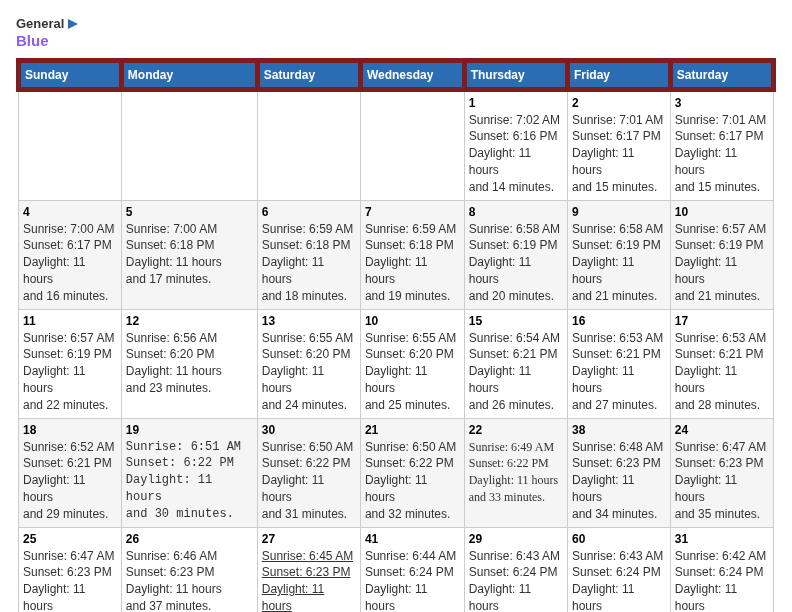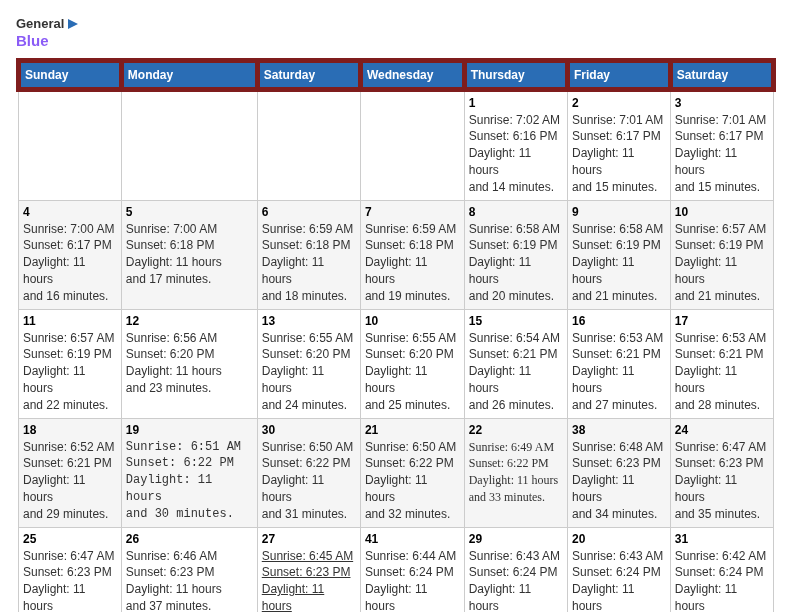--- a/index.html
+++ b/index.html
@@ -316,21 +316,21 @@
 and 39 minutes.</div>
         </td>
         <td>
           <span class="day-num">29</span>
           <div class="day-info" style="white-space: pre-line;">Sunrise: 6:43 AM
 Sunset: 6:24 PM
 Daylight: 11 hours
 and 40 minutes.</div>
         </td>
         <td>
-          <span class="day-num">20</span>
+          <span class="day-num">60</span>
           <div class="day-info" style="white-space: pre-line;">Sunrise: 6:43 AM
 Sunset: 6:24 PM
 Daylight: 11 hours
 and 41 minutes.</div>
         </td>
         <td>
           <span class="day-num">31</span>
           <div class="day-info" style="white-space: pre-line;">Sunrise: 6:42 AM
 Sunset: 6:24 PM
 Daylight: 11 hours

